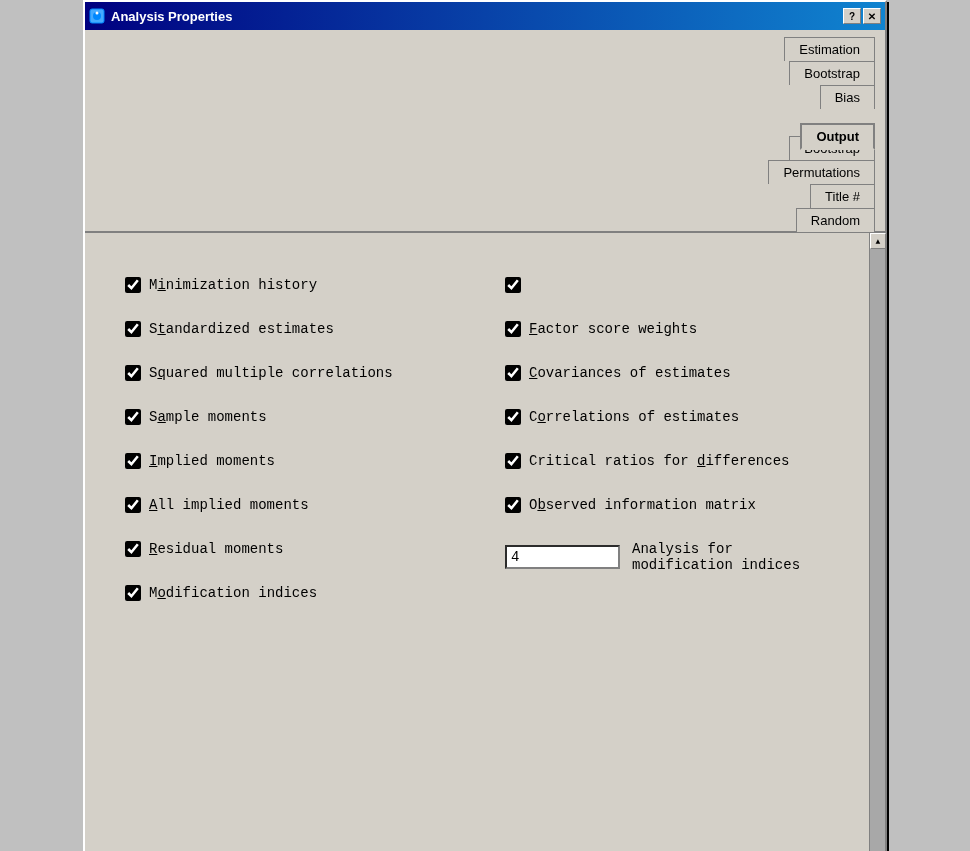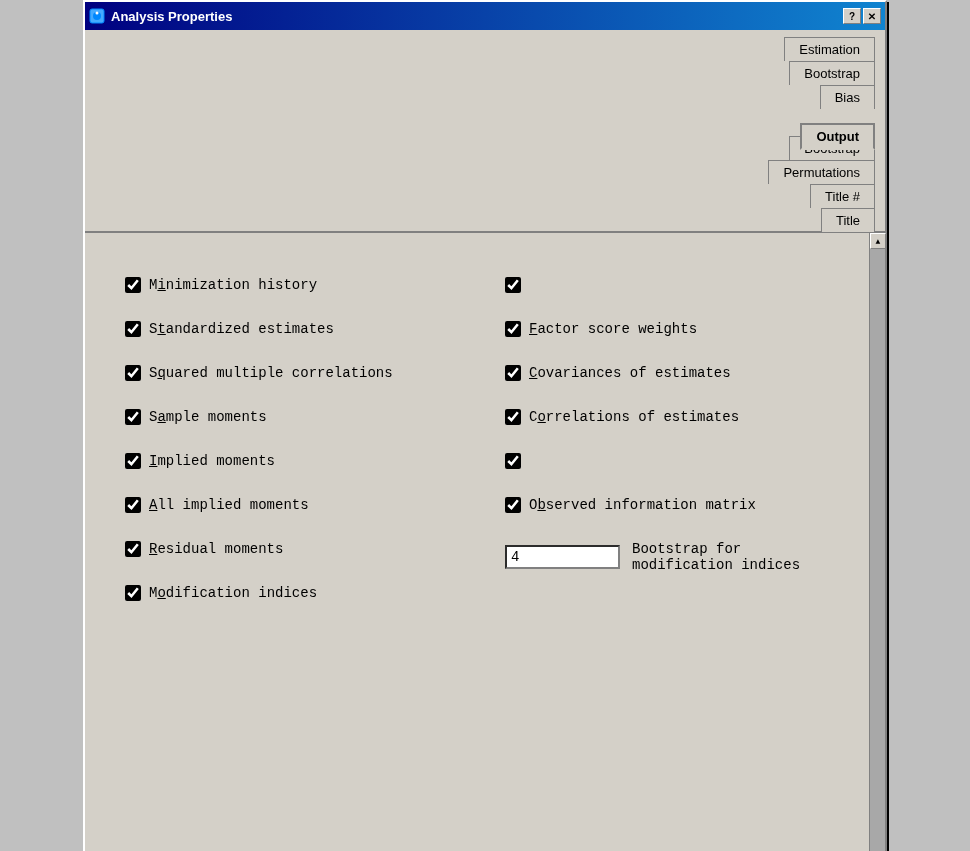--- a/index.html
+++ b/index.html
@@ -208,21 +208,21 @@
   </div>
 
   <div class="tabs-row">
     <div class="tab">Estimation</div>
     <div class="tab">Bootstrap</div>
     <div class="tab">Bias</div>
     <div class="tab active">Output</div>
     <div class="tab">Bootstrap</div>
     <div class="tab">Permutations</div>
     <div class="tab">Title #</div>
-    <div class="tab">Title</div>
+    <div class="tab">Random</div>
   </div>
 
   <div class="window-content-wrapper">
     <div class="main-content">
       <div class="content-area">
         <div class="checkboxes-grid">
 
           <div>
 
             <div class="checkbox-row">
@@ -283,32 +283,33 @@
               <span class="checkbox-label"><u>C</u>ovariances of estimates</span>
             </div>
 
             <div class="checkbox-row">
               <input type="checkbox" class="checkbox-input" checked="" style="">
               <span class="checkbox-label">C<u>o</u>rrelations of estimates</span>
             </div>
 
             <div class="checkbox-row">
               <input type="checkbox" class="checkbox-input" checked="" style="">
+              <span class="checkbox-label">Critical ratios for <u>d</u>ifferences</span>
             </div>
 
 
             <div class="checkbox-row">
               <input type="checkbox" class="checkbox-input" checked="" style="">
               <span class="checkbox-label">O<u>b</u>served information matrix</span>
             </div>
 
             <div class="modification-row">
               <input type="text" class="threshold-input" value="4" style="">
               <span class="threshold-label">
-                <span>Bootstrap for</span><br>
+                <span>Analysis for</span><br>
                 <span>modification indices</span>
               </span>
             </div>
 
           </div>
         </div>
 
         <svg class="annotation-scribble" viewBox="0 0 250 40" xmlns="http://www.w3.org/2000/svg">
           <path d="M 10 28 Q 30 10 60 22 Q 90 32 120 18 Q 150 8 180 20 Q 210 30 240 22" stroke="#e0202a" stroke-width="5" fill="none" stroke-linecap="round" stroke-linejoin="round" opacity="0.85"></path>
         </svg>

